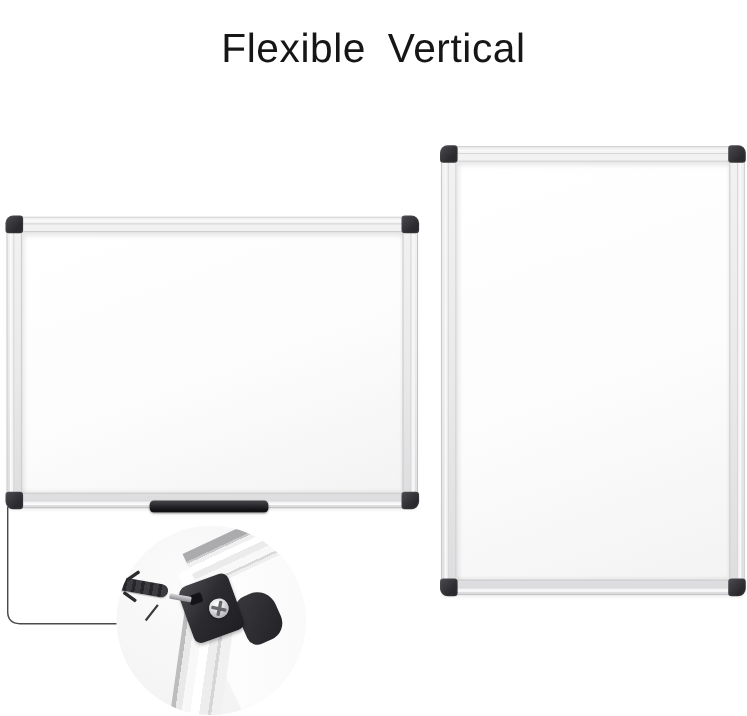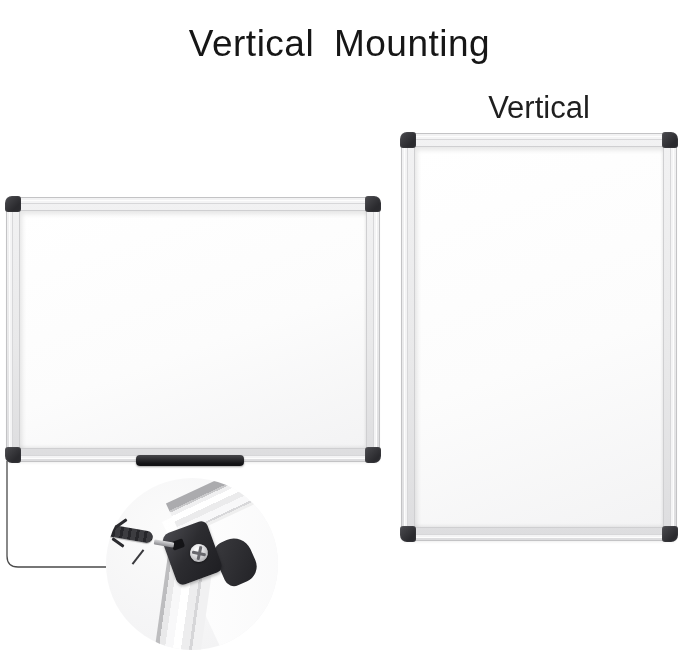--- a/index.html
+++ b/index.html
@@ -108,24 +108,23 @@
   }
   .dc-fin-a { left:8px; top:44px; width:14px; height:3px; background:#2b2b2f; transform:rotate(-35deg); border-radius:1px; }
   .dc-fin-b { left:5px; top:63px; width:14px; height:3px; background:#2b2b2f; transform:rotate(35deg); border-radius:1px; }
   .dc-wire  { left:31px; top:70px; width:2px; height:18px; background:#3a3a3e; transform:rotate(38deg); }
 </style>
 </head>
 <body>
 
 <div class="canvas">
 
-  <h1 class="title">Vertical Mounting</h1>
+  <h1 class="title">Flexible Vertical</h1>
 
 
-  <div class="board-label label-vertical">Vertical</div>
 
   <div class="board board-horizontal">
     <div class="frame-lines"></div>
     <div class="surface"></div>
     <div class="cap cap-tl"></div>
     <div class="cap cap-tr"></div>
     <div class="cap cap-bl"></div>
     <div class="cap cap-br"></div>
     <div class="tray"></div>
   </div>

